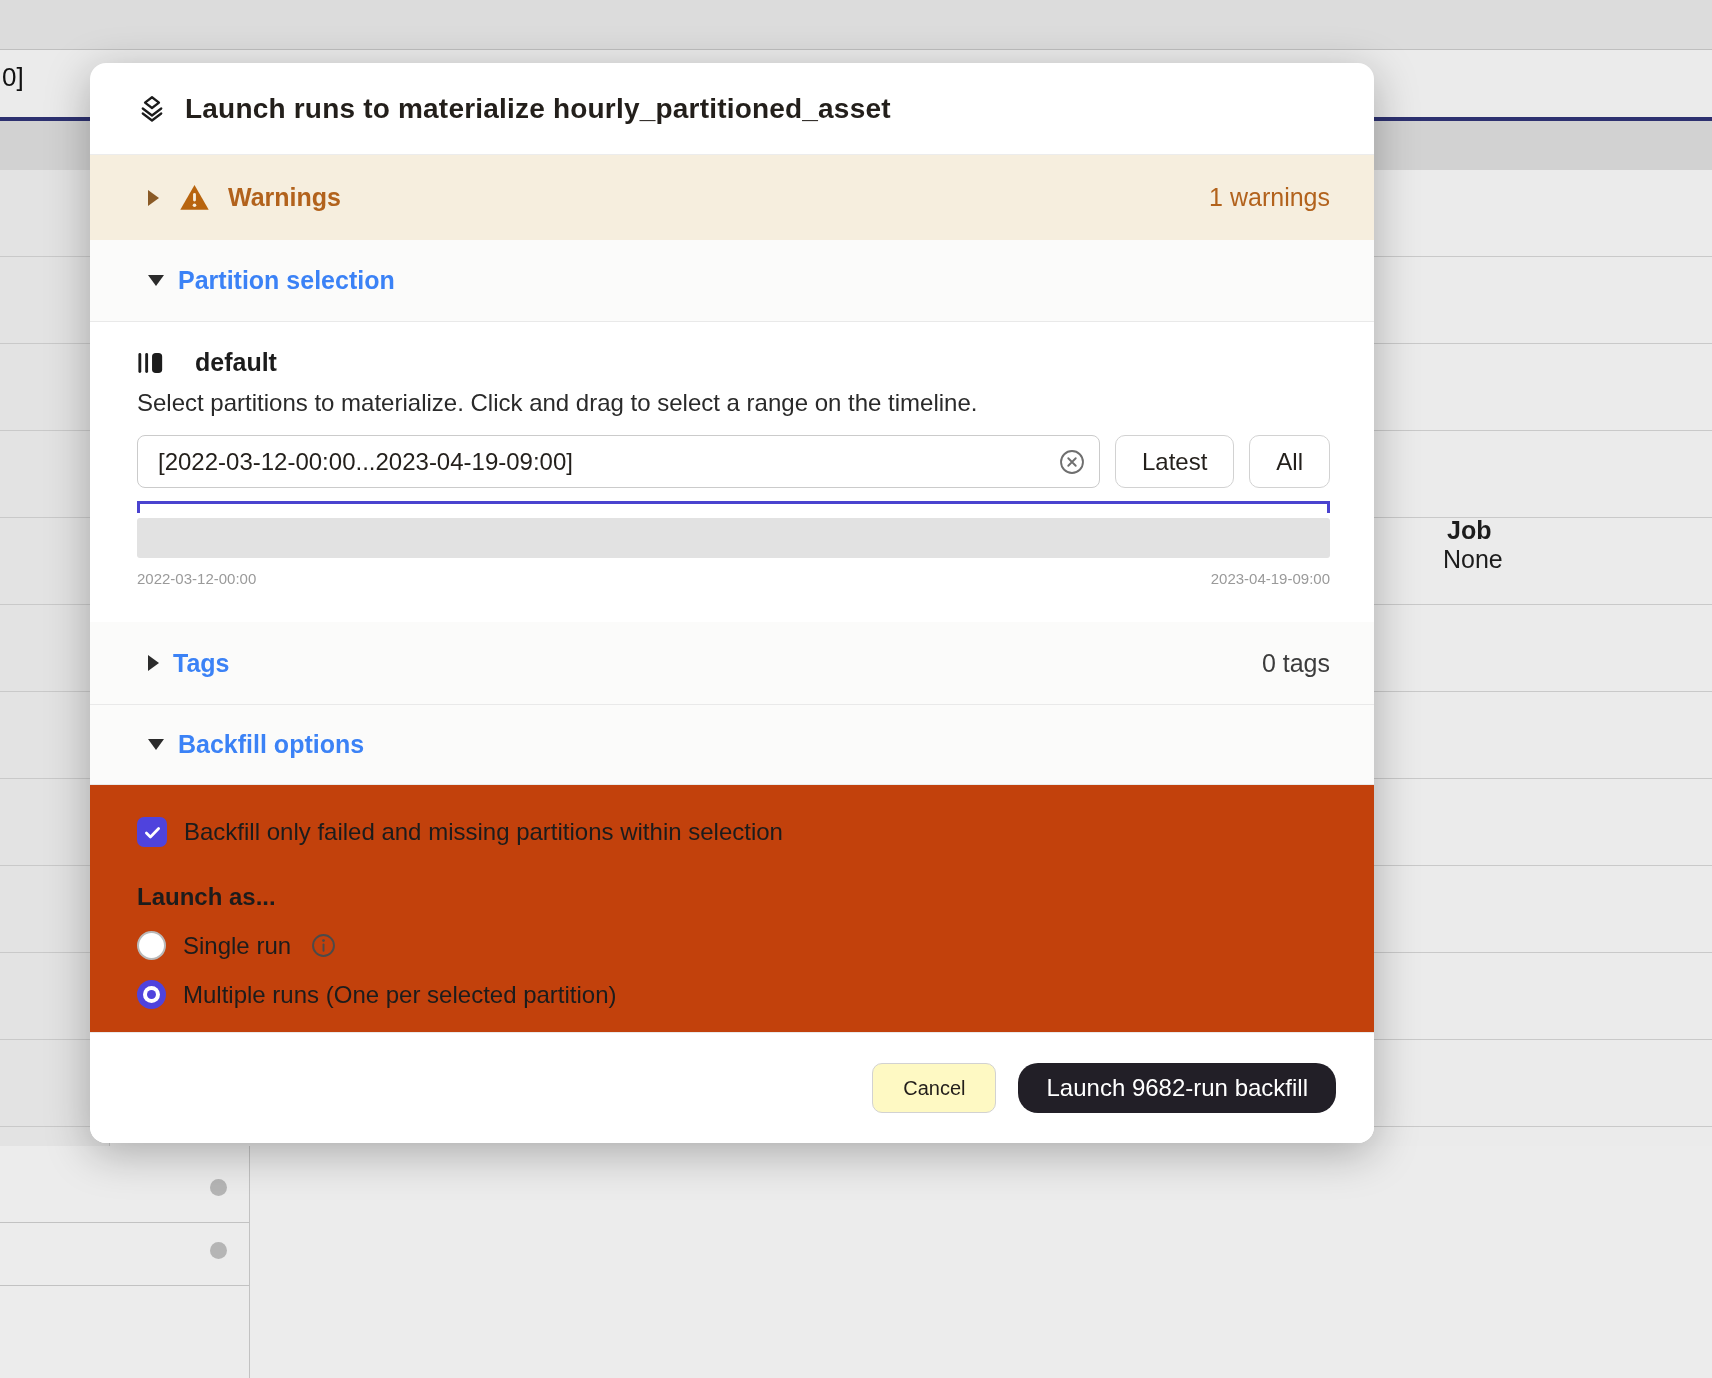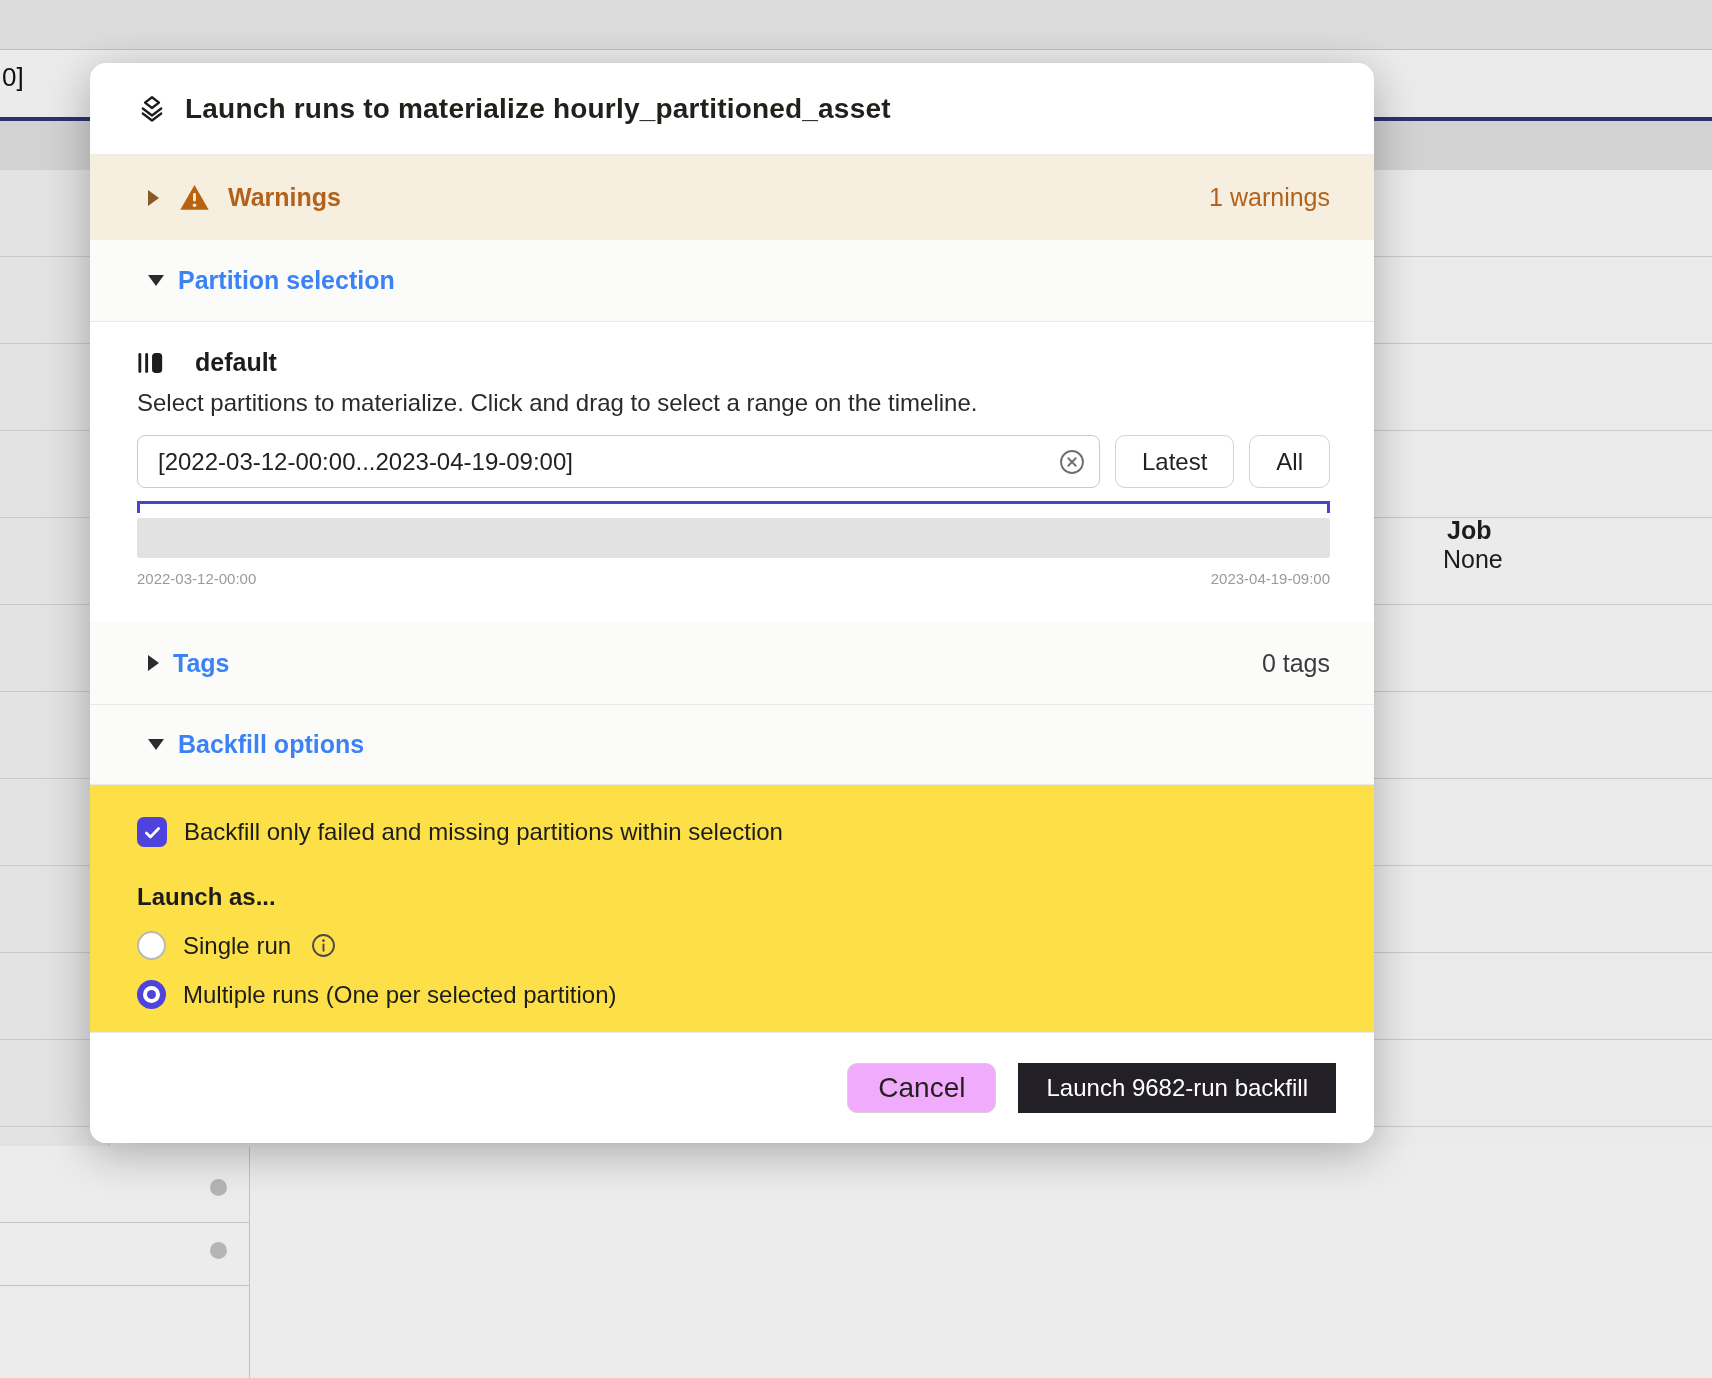--- a/index.html
+++ b/index.html
@@ -56,38 +56,38 @@
                 font-size:24px; color:#231f1b; font-family:inherit; background:#fff; outline:none; }
   .clear-btn  { position:absolute; right:14px; top:50%; transform:translateY(-50%); width:28px; height:28px;
                 display:flex; align-items:center; justify-content:center; cursor:pointer; background:none; border:none; }
   .ghost-btn  { height:53px; border:1px solid #d2d2d2; background:#fff; border-radius:10px; font-size:24px;
                 color:#231f1b; font-family:inherit; padding:0 26px; cursor:pointer; }
 
   .timeline-sel { margin-top:13px; height:12px; border-top:3px solid #4a43cf; border-left:3px solid #4a43cf; border-right:3px solid #4a43cf; }
   .timeline-bar { margin-top:5px; height:40px; background:#e2e2e2; border-radius:3px; }
   .timeline-dates { margin-top:12px; display:flex; justify-content:space-between; font-size:15px; color:#9a9a9a; }
 
-  .backfill-content { padding:32px 44px 0 47px; height:247px; background:#fde047; }
+  .backfill-content { padding:32px 44px 0 47px; height:247px; background:#c2410c; }
   .check-row { display:flex; align-items:center; gap:17px; }
   .checkbox  { width:30px; height:30px; border-radius:7px; background:#4f43dd; display:flex; align-items:center; justify-content:center; cursor:pointer; flex:0 0 auto; }
   .check-label { font-size:24px; color:#1c1c1c; }
   .launch-as { margin-top:36px; font-size:24px; font-weight:600; color:#1c1c1c; }
   .radio-row { margin-top:20px; display:flex; align-items:center; gap:17px; }
   .radio { width:29px; height:29px; border-radius:50%; border:2px solid #b9b9b9; background:#fff; cursor:pointer; flex:0 0 auto;
            display:flex; align-items:center; justify-content:center; }
   .radio.checked { border:none; background:#4f43dd; }
   .radio.checked .radio-inner { width:17px; height:17px; border-radius:50%; background:#fff; display:flex; align-items:center; justify-content:center; }
   .radio.checked .radio-dot { width:9px; height:9px; border-radius:50%; background:#4f43dd; }
   .radio-label { font-size:24px; color:#1c1c1c; }
 
   .dlg-footer { height:111px; border-top:1px solid #e9e9e9; display:flex; align-items:center; justify-content:flex-end;
                 gap:22px; padding:0 38px; background:#fff; }
-  .btn-cancel { height:50px; padding:0 30px; border:1px solid #d2d2d2; border-radius:10px; background:#f0abfc;
-                font-size:28px; color:#231f1b; font-family:inherit; cursor:pointer; }
-  .btn-launch { height:50px; padding:0 28px; border:none; border-radius:0; background:#221f27; color:#fff;
+  .btn-cancel { height:50px; padding:0 30px; border:1px solid #d2d2d2; border-radius:10px; background:#fef9c3;
+                font-size:20px; color:#231f1b; font-family:inherit; cursor:pointer; }
+  .btn-launch { height:50px; padding:0 28px; border:none; border-radius:20px; background:#221f27; color:#fff;
                 font-size:24px; font-family:inherit; cursor:pointer; }
 
   svg { display:block; }
 </style>
 </head>
 <body>
 
 <div class="stage">
 
   <div>

